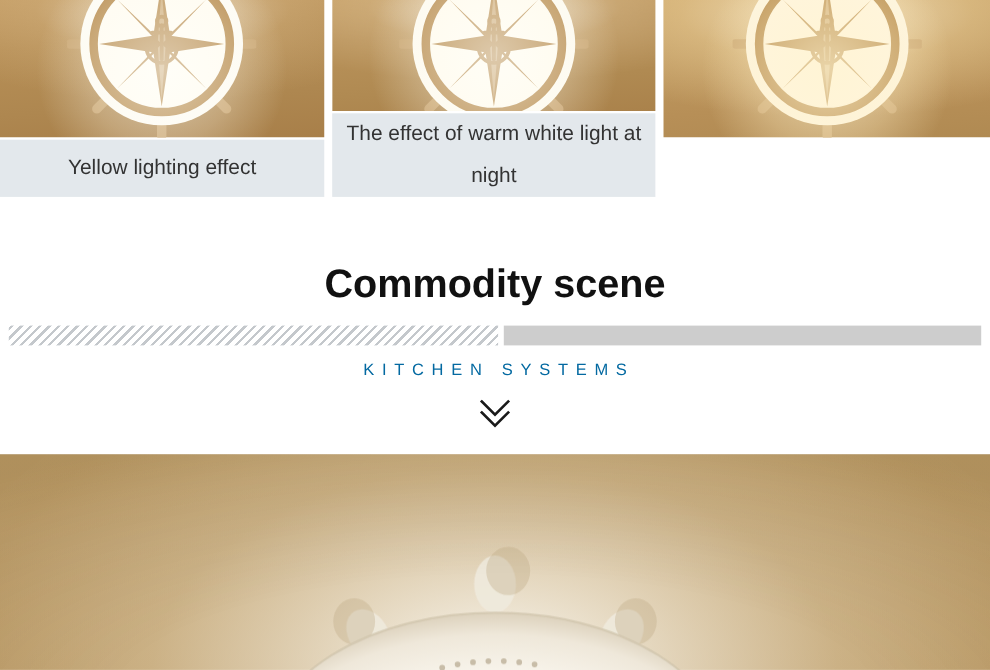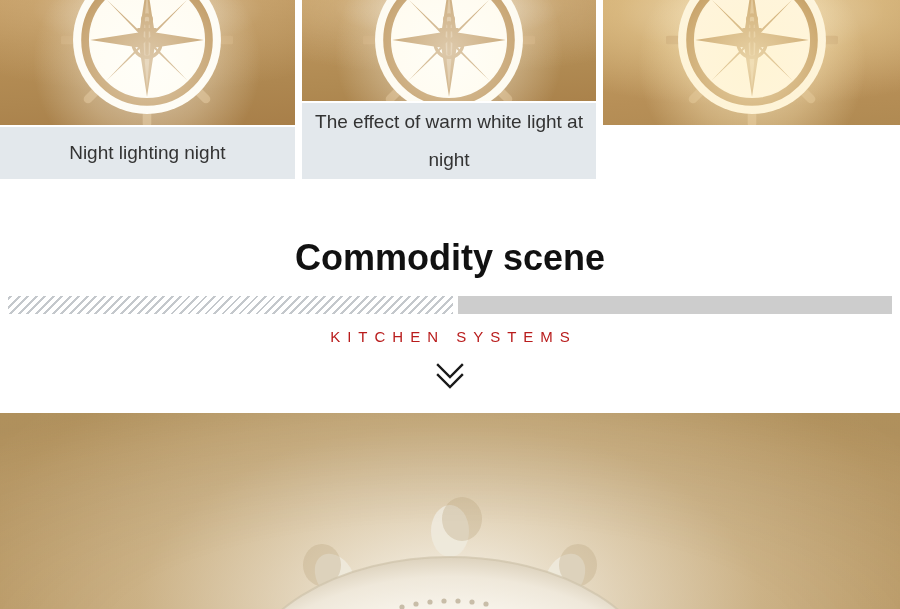--- a/index.html
+++ b/index.html
@@ -154,21 +154,21 @@
     height: 100%;
     background: #cdcdcd;
   }
   .scene-subtitle {
     position: absolute;
     left: 0; top: 127px;
     width: 900px;
     text-align: center;
     font-size: 15px;
     font-weight: 300;
-    color: #b91c1c;
+    color: #0369a1;
     letter-spacing: 7px;
     text-indent: 7px;
   }
   .chevrons {
     position: absolute;
     left: 50%; top: 160px;
     transform: translateX(-50%);
     width: 34px; height: 30px;
   }
   .chevrons svg { display:block; width:100%; height:100%; }
@@ -258,21 +258,21 @@
               <line x1="100" y1="80" x2="100" y2="116"></line>
               <line x1="90" y1="88" x2="110" y2="88"></line>
               <path d="M84 104 a16 16 0 0 0 32 0"></path>
             </g>
             <circle cx="100" cy="76" r="5" fill="none" stroke="#b5894c" stroke-width="4"></circle>
           </g>
         </svg>
       </div>
       <div class="lamp-glow"></div>
     </div>
-    <div class="effect-caption">Night lighting night</div>
+    <div class="effect-caption">Yellow lighting effect</div>
   </div>
 
   <div class="effect-card gutter"></div>
 
   <div class="effect-card c2">
     <div class="effect-photo">
       <div class="ceiling warmwhite"></div>
       <div class="lamp">
         <svg viewBox="0 0 200 200" xmlns="http://www.w3.org/2000/svg">
           <g>

